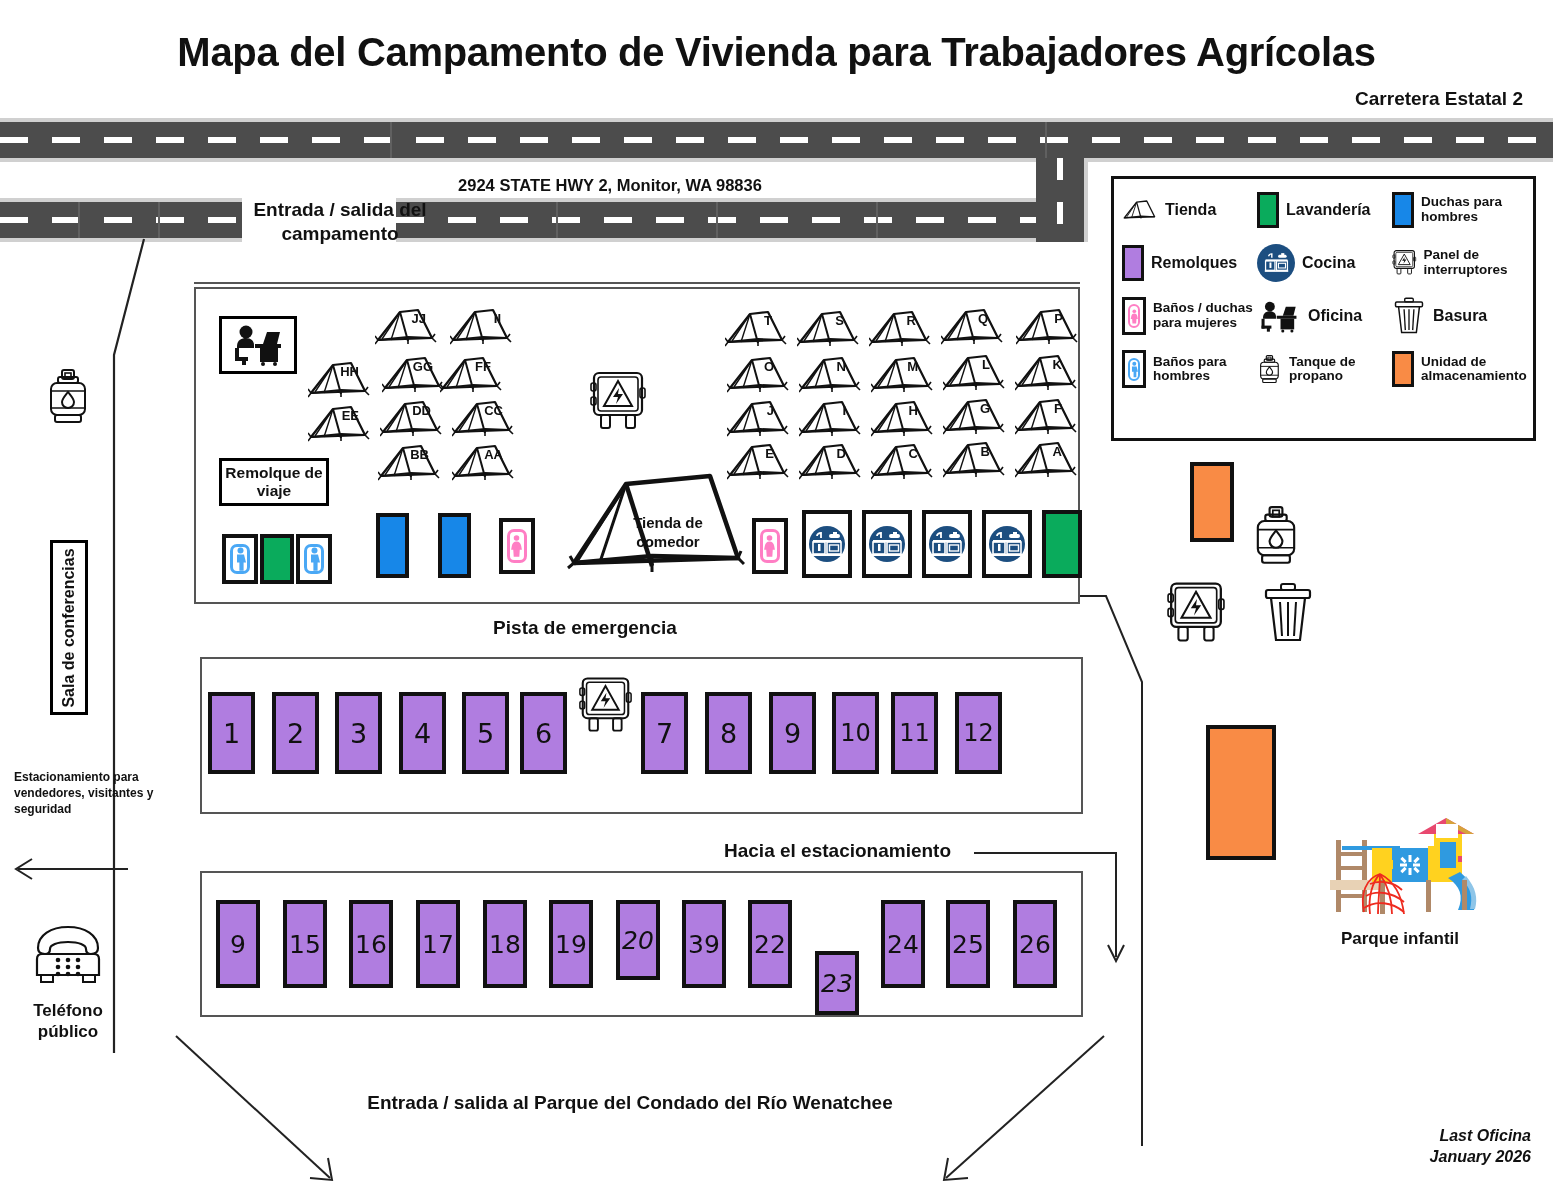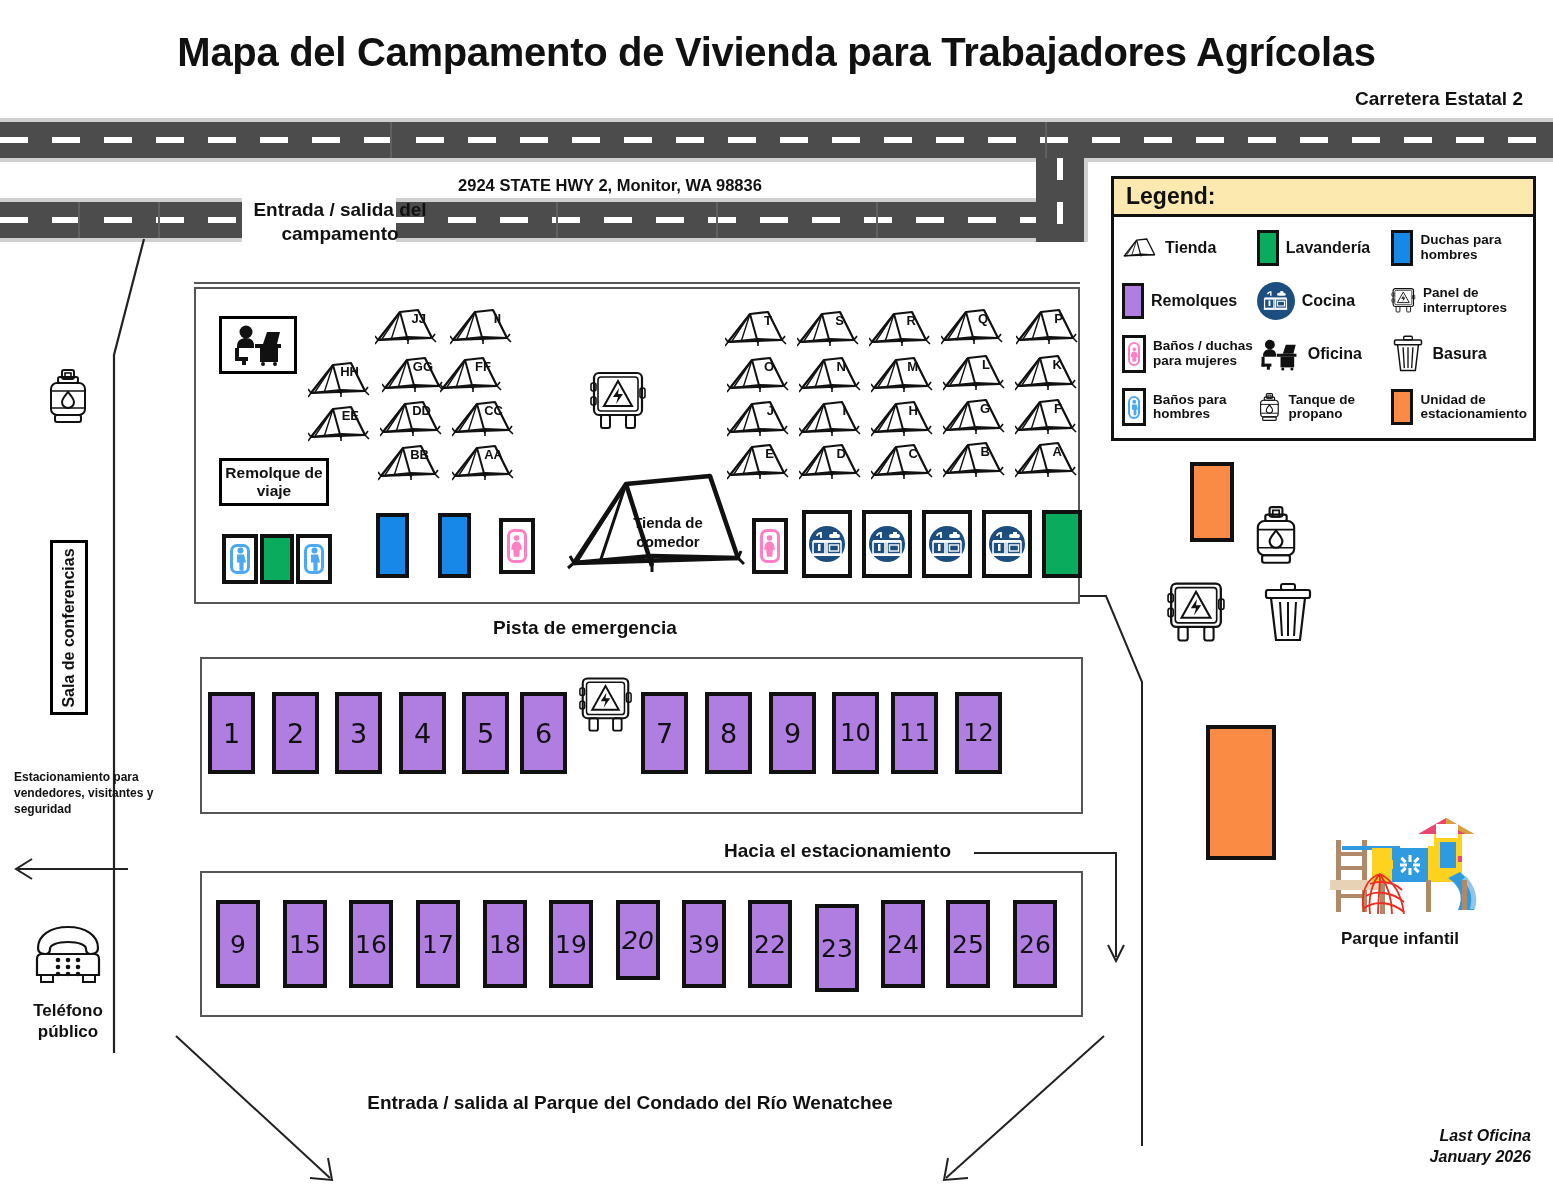--- a/index.html
+++ b/index.html
@@ -821,21 +821,21 @@
 <div class="abs" id="row2" style="left:0;top:0;width:1553px;height:1200px;">
     <div class="trailer abs narrow" style="left: 216px; top: 900px; width: 44px; height: 88px;">9</div>
     <div class="trailer abs narrow" style="left: 283px; top: 900px; width: 44px; height: 88px;">15</div>
     <div class="trailer abs narrow" style="left: 349px; top: 900px; width: 44px; height: 88px;">16</div>
     <div class="trailer abs narrow" style="left: 416px; top: 900px; width: 44px; height: 88px;">17</div>
     <div class="trailer abs narrow" style="left: 483px; top: 900px; width: 44px; height: 88px;">18</div>
     <div class="trailer abs narrow" style="left: 549px; top: 900px; width: 44px; height: 88px;">19</div>
     <div class="trailer abs narrow" style="left: 616px; top: 900px; width: 44px; height: 80px; font-style: italic;">20</div>
     <div class="trailer abs narrow" style="left: 682px; top: 900px; width: 44px; height: 88px;">39</div>
     <div class="trailer abs narrow" style="left: 748px; top: 900px; width: 44px; height: 88px;">22</div>
-    <div class="trailer abs narrow" style="left: 815px; top: 904px; width: 44px; height: 88px;">23</div>
+    <div class="trailer abs narrow" style="left: 815px; top: 951px; width: 44px; height: 64px; font-style: italic;">23</div>
     <div class="trailer abs narrow" style="left: 881px; top: 900px; width: 44px; height: 88px;">24</div>
     <div class="trailer abs narrow" style="left: 946px; top: 900px; width: 44px; height: 88px;">25</div>
     <div class="trailer abs narrow" style="left: 1013px; top: 900px; width: 44px; height: 88px;">26</div>
   </div>
 
 <svg class="abs" style="left:170px;top:1030px;width:180px;height:160px;" viewBox="0 0 180 160">
   <line x1="6" y1="6" x2="160" y2="148" stroke="#222" stroke-width="2"></line>
   <polyline points="140,148 162,150 158,128" fill="none" stroke="#222" stroke-width="2"></polyline>
 </svg>
 <svg class="abs" style="left:930px;top:1030px;width:180px;height:160px;" viewBox="0 0 180 160">
@@ -948,21 +948,20 @@
   </svg>
 </div>
 <div class="abs" id="playground-lbl">Parque infantil</div>
 
 <div class="abs" id="updated">
   <span>Last Oficina</span><br>
   <span>January 2026</span>
 </div>
 
 <div class="abs" id="legend">
-  <div id="legend-title">Legend:</div>
   <div id="legend-grid">
 
     <div class="lg-item">
       <svg width="36" height="26" viewBox="0 0 64 44">
         <path d="M4 36 L26 8 L44 6 L58 34 Z" fill="#fff" stroke="#111" stroke-width="2.4" stroke-linejoin="round"></path>
         <path d="M26 8 L34 37" fill="none" stroke="#111" stroke-width="2.2"></path>
         <path d="M26 8 L8 35" fill="none" stroke="#111" stroke-width="1.6"></path>
         <path d="M26 8 L17 36" fill="none" stroke="#111" stroke-width="1.6"></path>
         <path d="M4 36 L34 33 L58 34" fill="none" stroke="#111" stroke-width="2.2"></path>
       </svg>
@@ -1077,17 +1076,17 @@
         <line x1="7" y1="23" x2="41" y2="23" stroke="#111" stroke-width="1.8"></line>
         <line x1="7" y1="40" x2="41" y2="40" stroke="#111" stroke-width="1.8"></line>
         <path d="M24 24c4 5 6 7 6 10a6 6 0 0 1-12 0c0-3 2-5 6-10z" fill="none" stroke="#111" stroke-width="2.2"></path>
         <rect x="11" y="47" width="26" height="7" rx="2" fill="none" stroke="#111" stroke-width="2.2"></rect>
       </svg>
       <span class="lg-txt sm">Tanque de propano</span>
     </div>
 
     <div class="lg-item">
       <span class="lg-sw" style="background:#f98b45;"></span>
-      <span class="lg-txt sm">Unidad de estacionamiento</span>
+      <span class="lg-txt sm">Unidad de almacenamiento</span>
     </div>
 
   </div>
 </div>
 
 </body></html>

